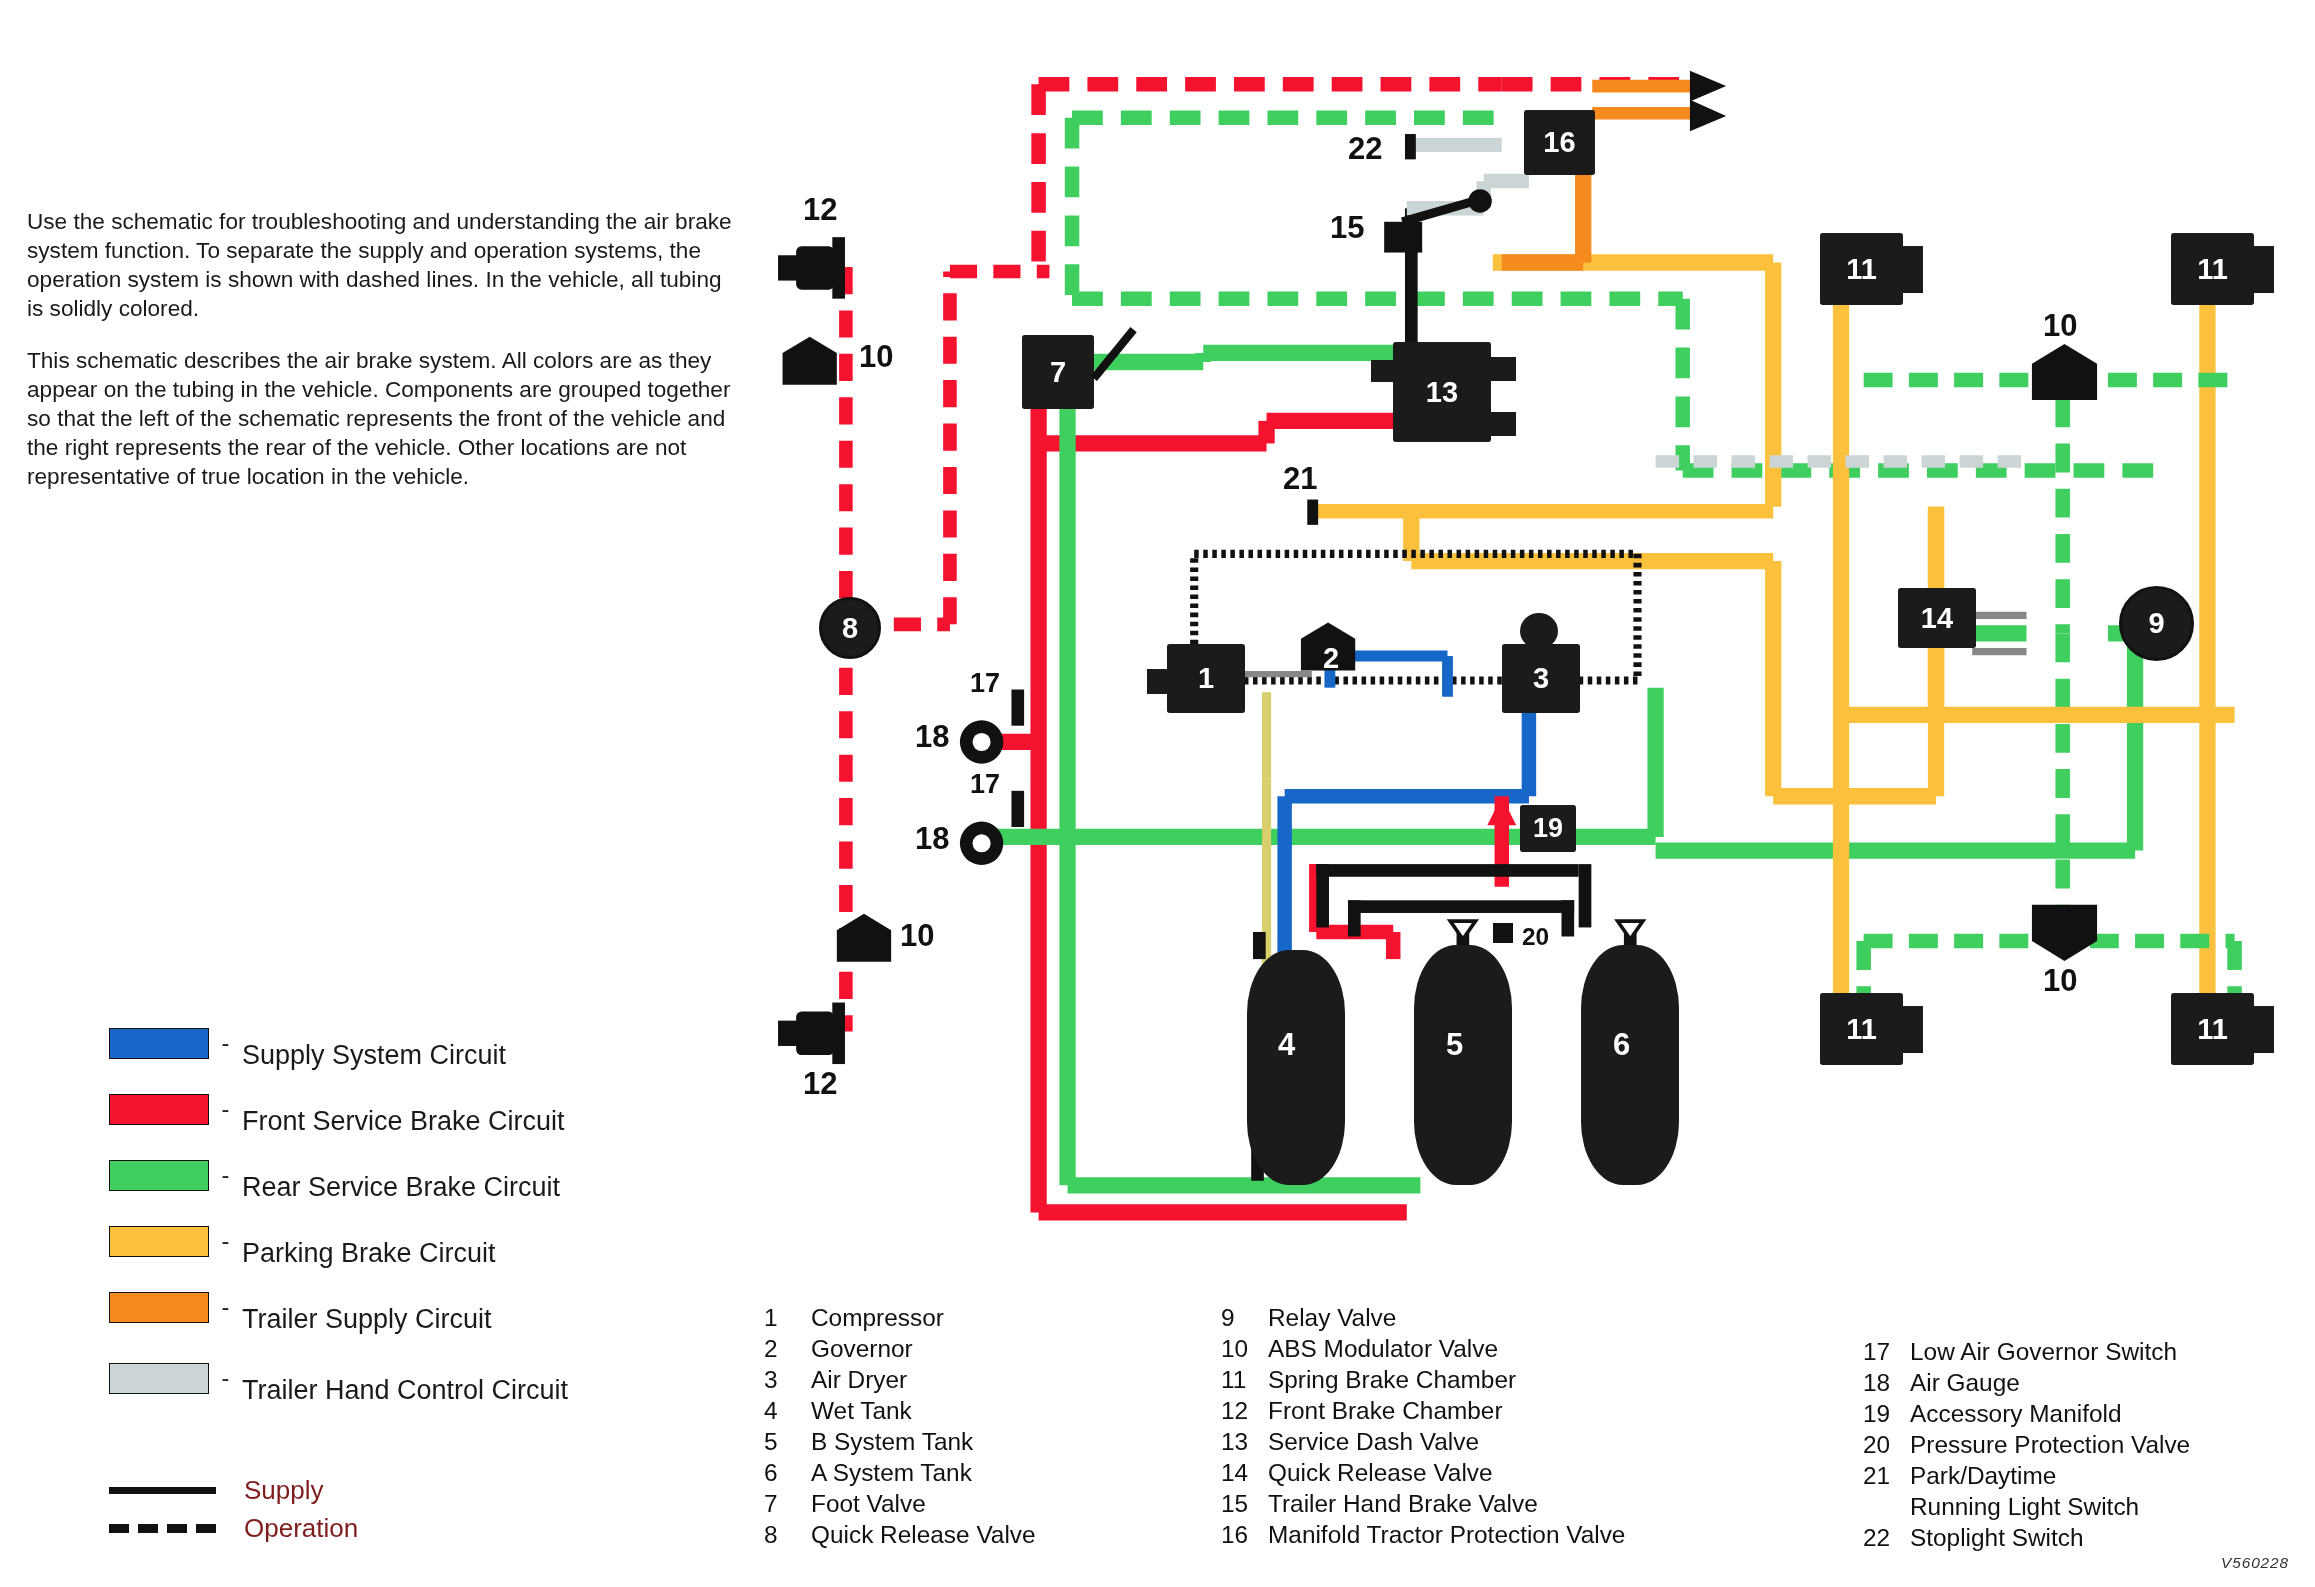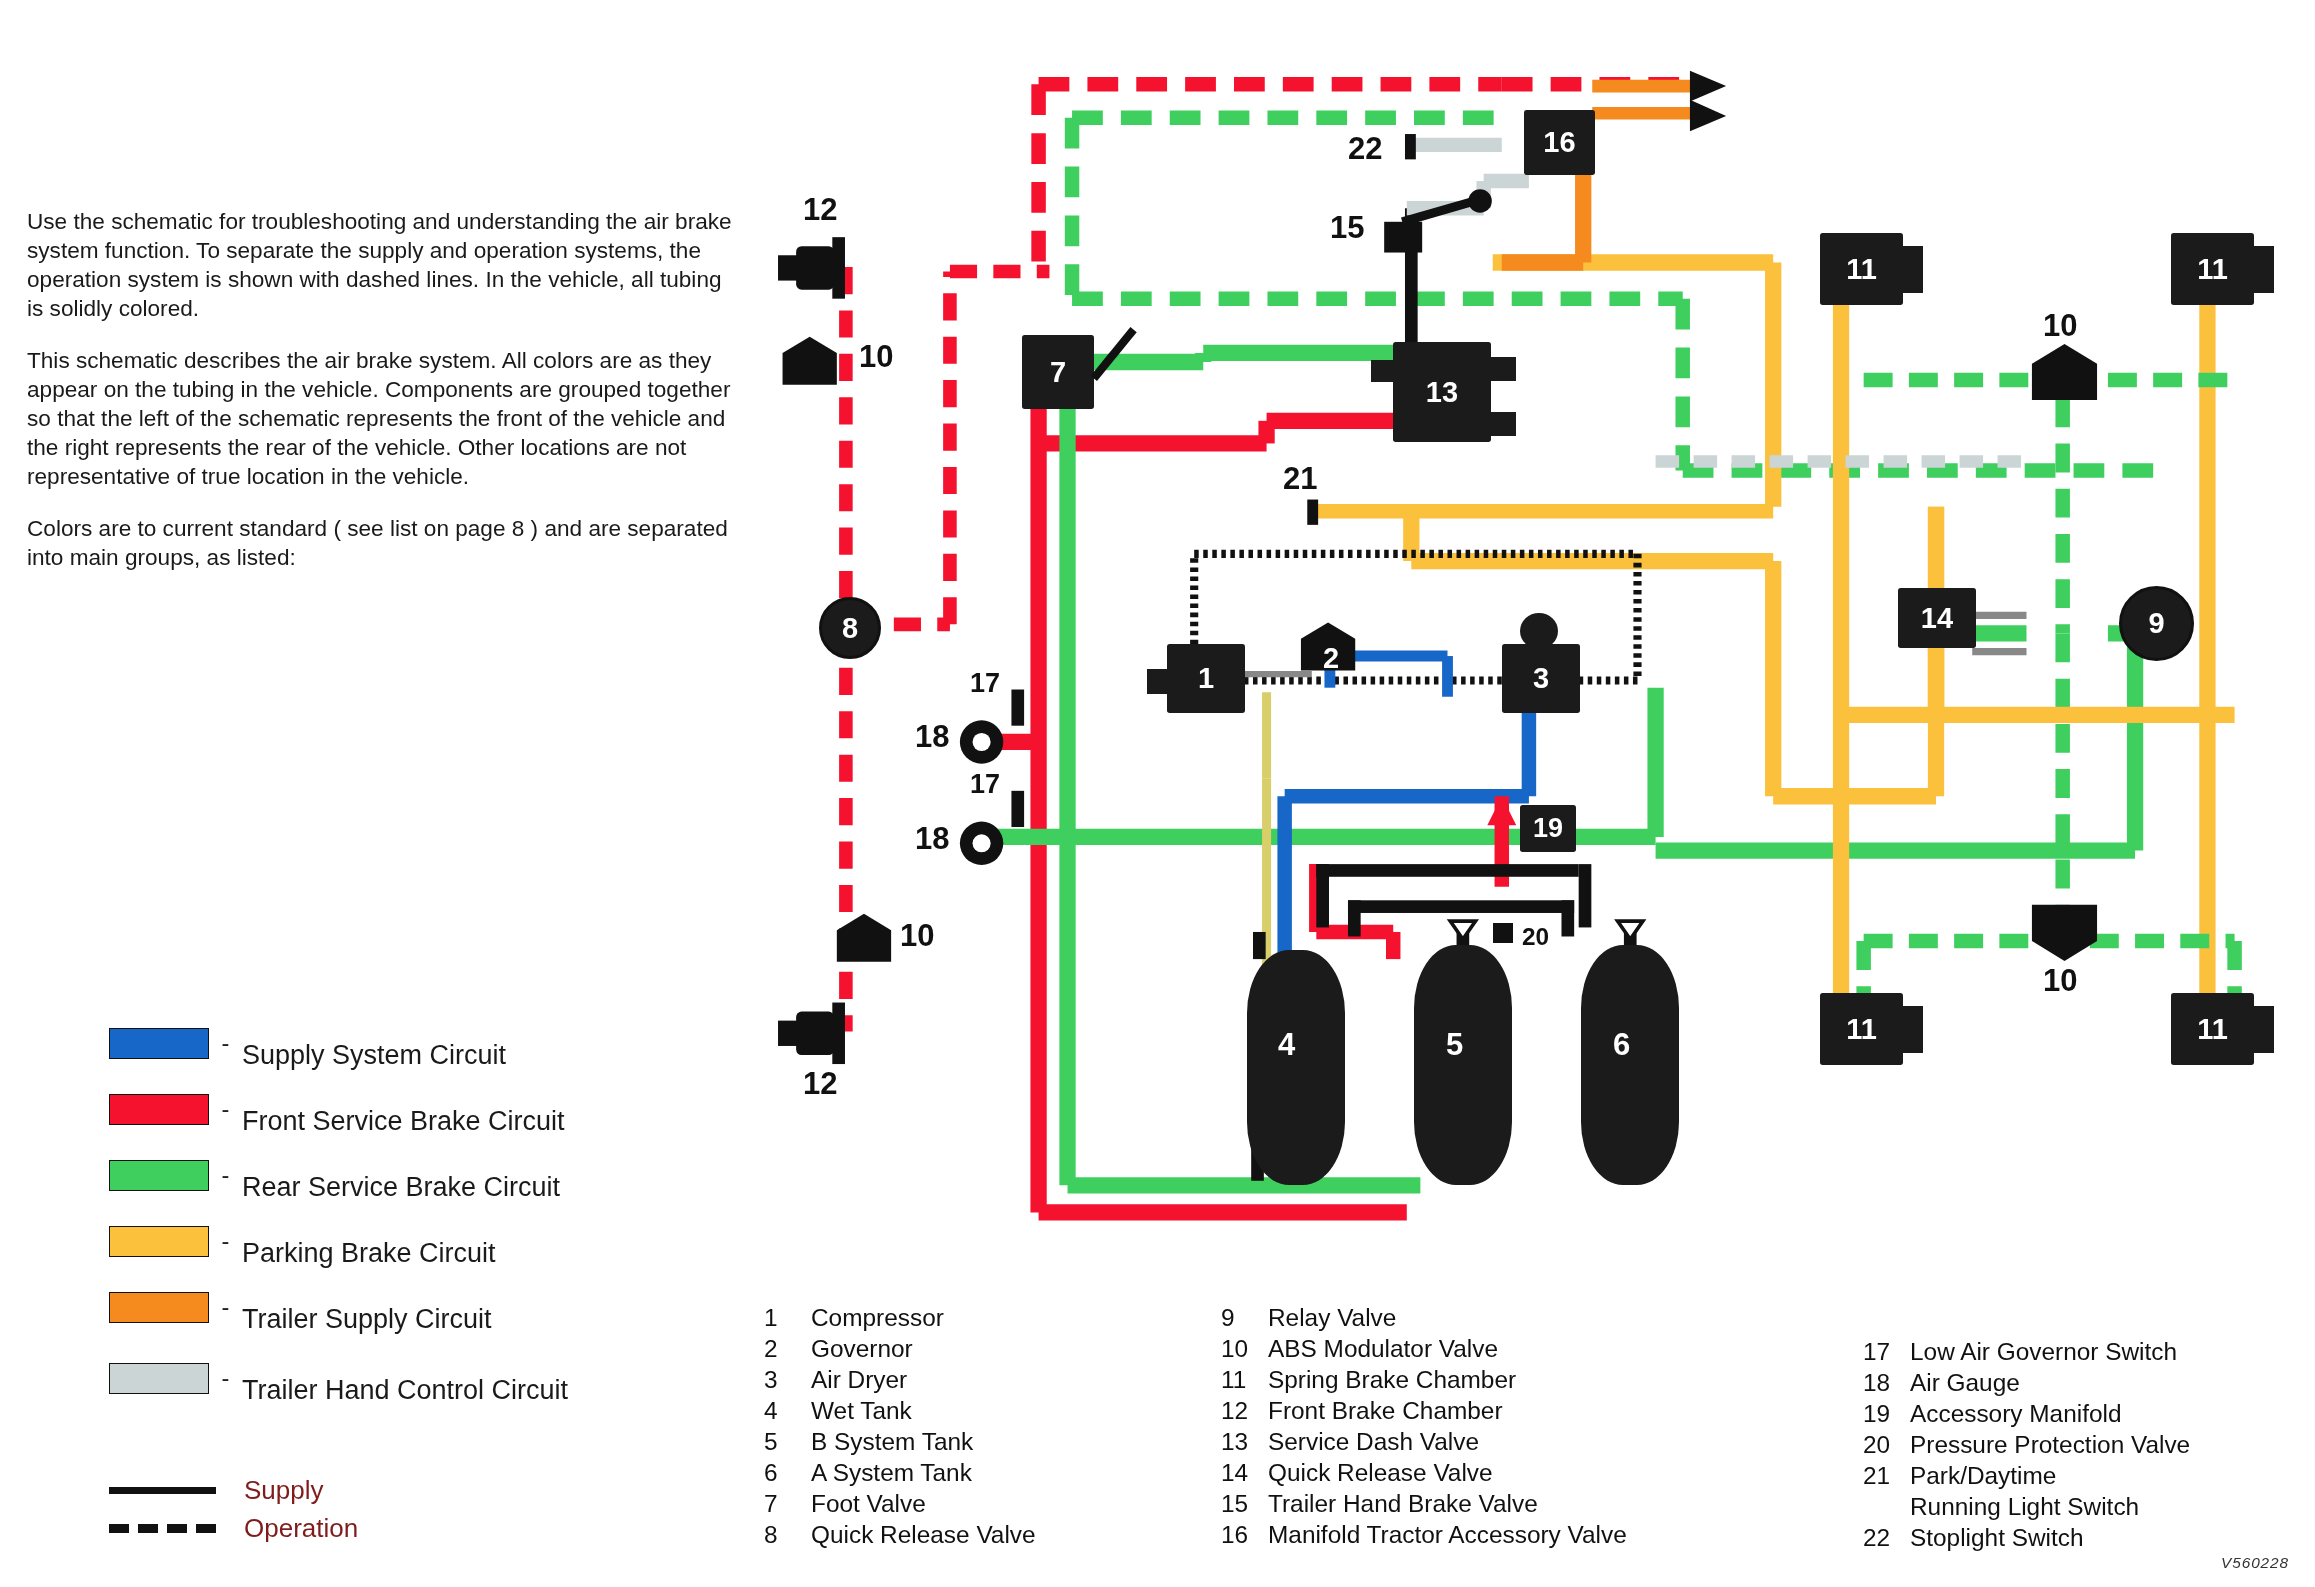--- a/index.html
+++ b/index.html
@@ -122,21 +122,20 @@
   svg { display: block; }
 </style>
 </head>
 <body>
 
 <div id="stage">
 
   <div id="desc" class="abs">
     <p>Use the schematic for troubleshooting and understanding the air brake system function. To separate the supply and operation systems, the operation system is shown with dashed lines. In the vehicle, all tubing is solidly colored.</p>
     <p>This schematic describes the air brake system. All colors are as they appear on the tubing in the vehicle. Components are grouped together so that the left of the schematic represents the front of the vehicle and the right represents the rear of the vehicle. Other locations are not representative of true location in the vehicle.</p>
-    <p>Colors are to current standard ( see list on page 8 ) and are separated into main groups, as listed:</p>
   </div>
 
   <div class="legend-row" style="left:109px; top:1022px;">
     <div class="legend-swatch" style="background:#1767c8;"></div>
     <div class="legend-dash">-</div>
     <div class="legend-label">Supply System Circuit</div>
   </div>
   <div class="legend-row" style="left:109px; top:1088px;">
     <div class="legend-swatch" style="background:#f5122f;"></div>
     <div class="legend-dash">-</div>
@@ -231,21 +230,21 @@
     <div class="part-item">
         <span class="part-num">14</span>
         <span class="part-name">Quick Release Valve</span>
       </div>
     <div class="part-item">
         <span class="part-num">15</span>
         <span class="part-name">Trailer Hand Brake Valve</span>
       </div>
     <div class="part-item">
         <span class="part-num">16</span>
-        <span class="part-name">Manifold Tractor Accessory Valve</span>
+        <span class="part-name">Manifold Tractor Protection Valve</span>
       </div>
   </div>
 
   <div class="parts-col" style="left:1863px; top:1337px;">
     <div class="part-item">
         <span class="part-num">17</span>
         <span class="part-name">Low Air Governor Switch</span>
       </div>
     <div class="part-item">
         <span class="part-num">18</span>

